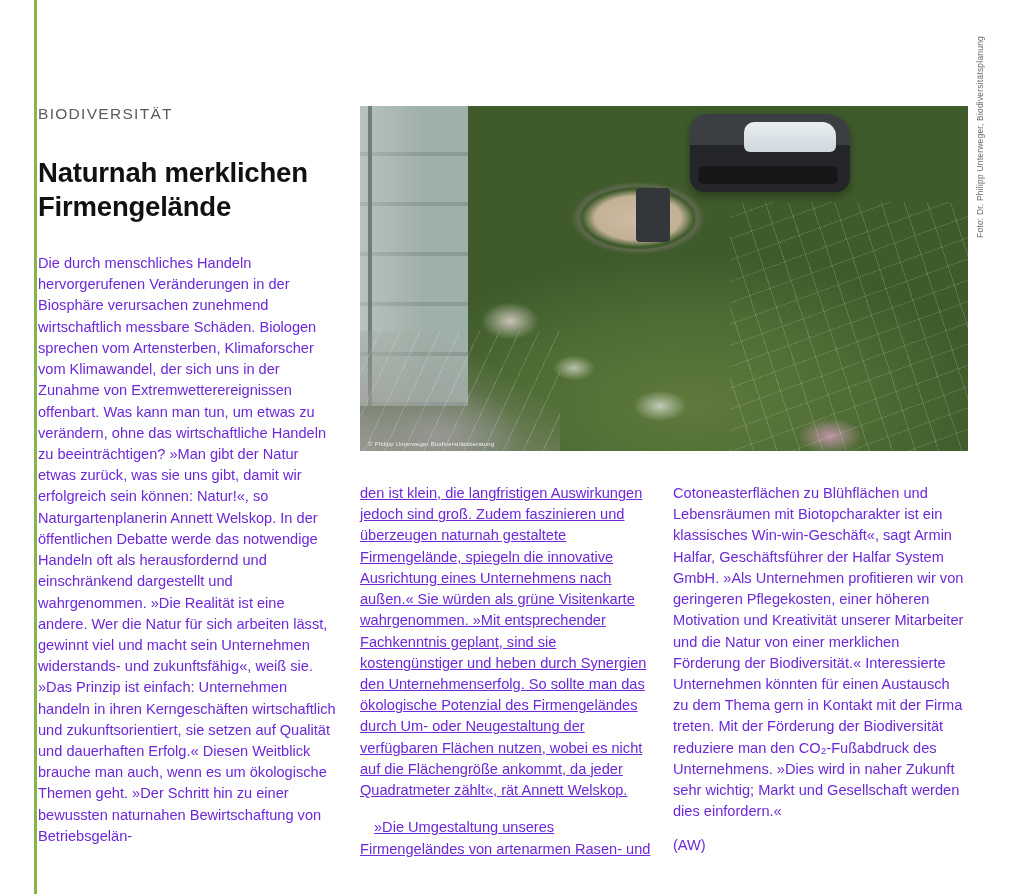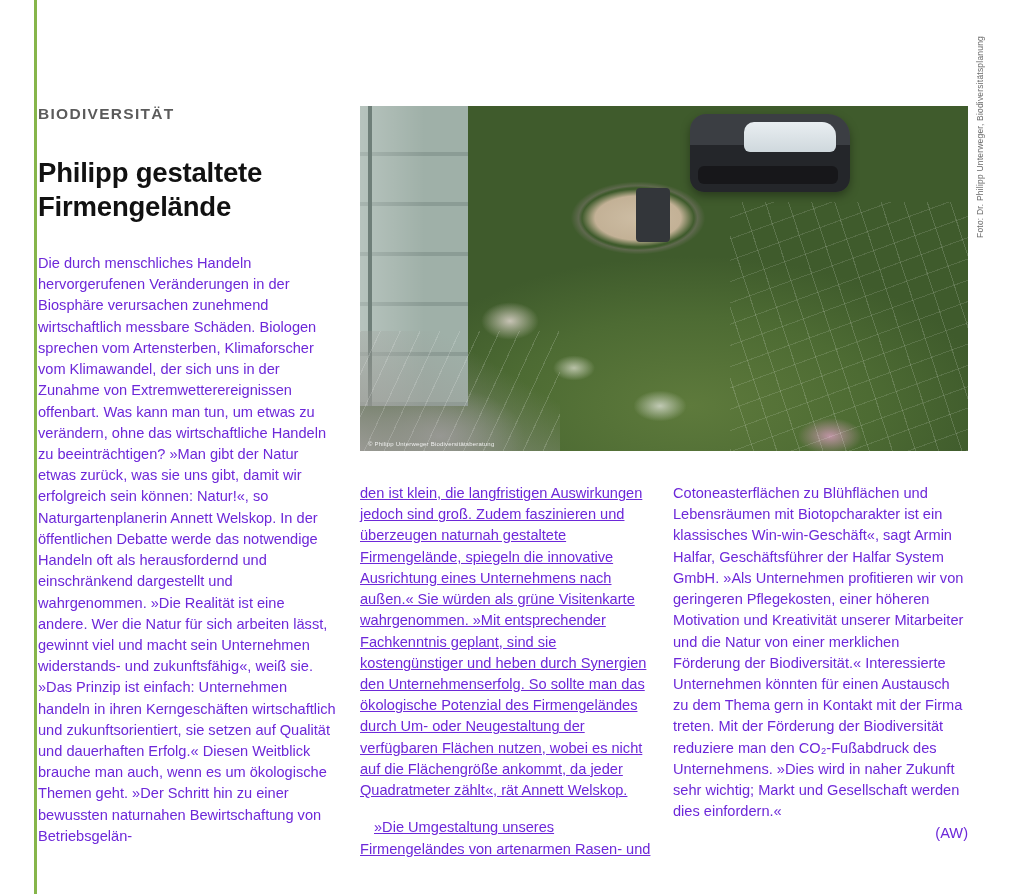--- a/index.html
+++ b/index.html
@@ -34,21 +34,21 @@
 
   
   .kicker {
     position: absolute;
     left: 38px;
     top: 105px;
     width: 300px;
     font-size: 15.5px;
     letter-spacing: 1.3px;
     color: #5b5b5b;
-    font-weight: 700;
+    font-weight: 400;
   }
 
   .headline {
     position: absolute;
     left: 38px;
     top: 138px;
     width: 310px;
     font-size: 27.5px;
     line-height: 1.23;
     font-weight: 700;
@@ -193,34 +193,34 @@
   .col p + p {
     margin-top: 16px;
     text-indent: 14px;
   }
   #col1 { left: 38px;  top: 253px; width: 300px; }
   #col2 { left: 360px; top: 483px; width: 292px; text-decoration: underline; }
   #col3 { left: 673px; top: 483px; width: 295px; }
 
   .sig {
     display: block;
-    text-align: right;
-    margin-top: 0;
+    text-align: left;
+    margin-top: 12px;
   }
 </style>
 </head>
 <body>
 
 <div class="page">
 
   <div class="left-rule"></div>
 
   <div class="kicker">BIODIVERSITÄT</div>
 
-  <h1 class="headline">Philipp gestaltete Firmengelände</h1>
+  <h1 class="headline">Naturnah merklichen Firmengelände</h1>
 
   <div class="photo-wrap">
     <div class="photo">
       <div class="photo-facade"></div>
       <div class="photo-car"></div>
       <div class="photo-cart"></div>
       <div class="photo-paving"></div>
       <div class="photo-foreground"></div>
       <div class="photo-credit-inline">© Philipp Unterweger Biodiversitätsberatung</div>
     </div>

